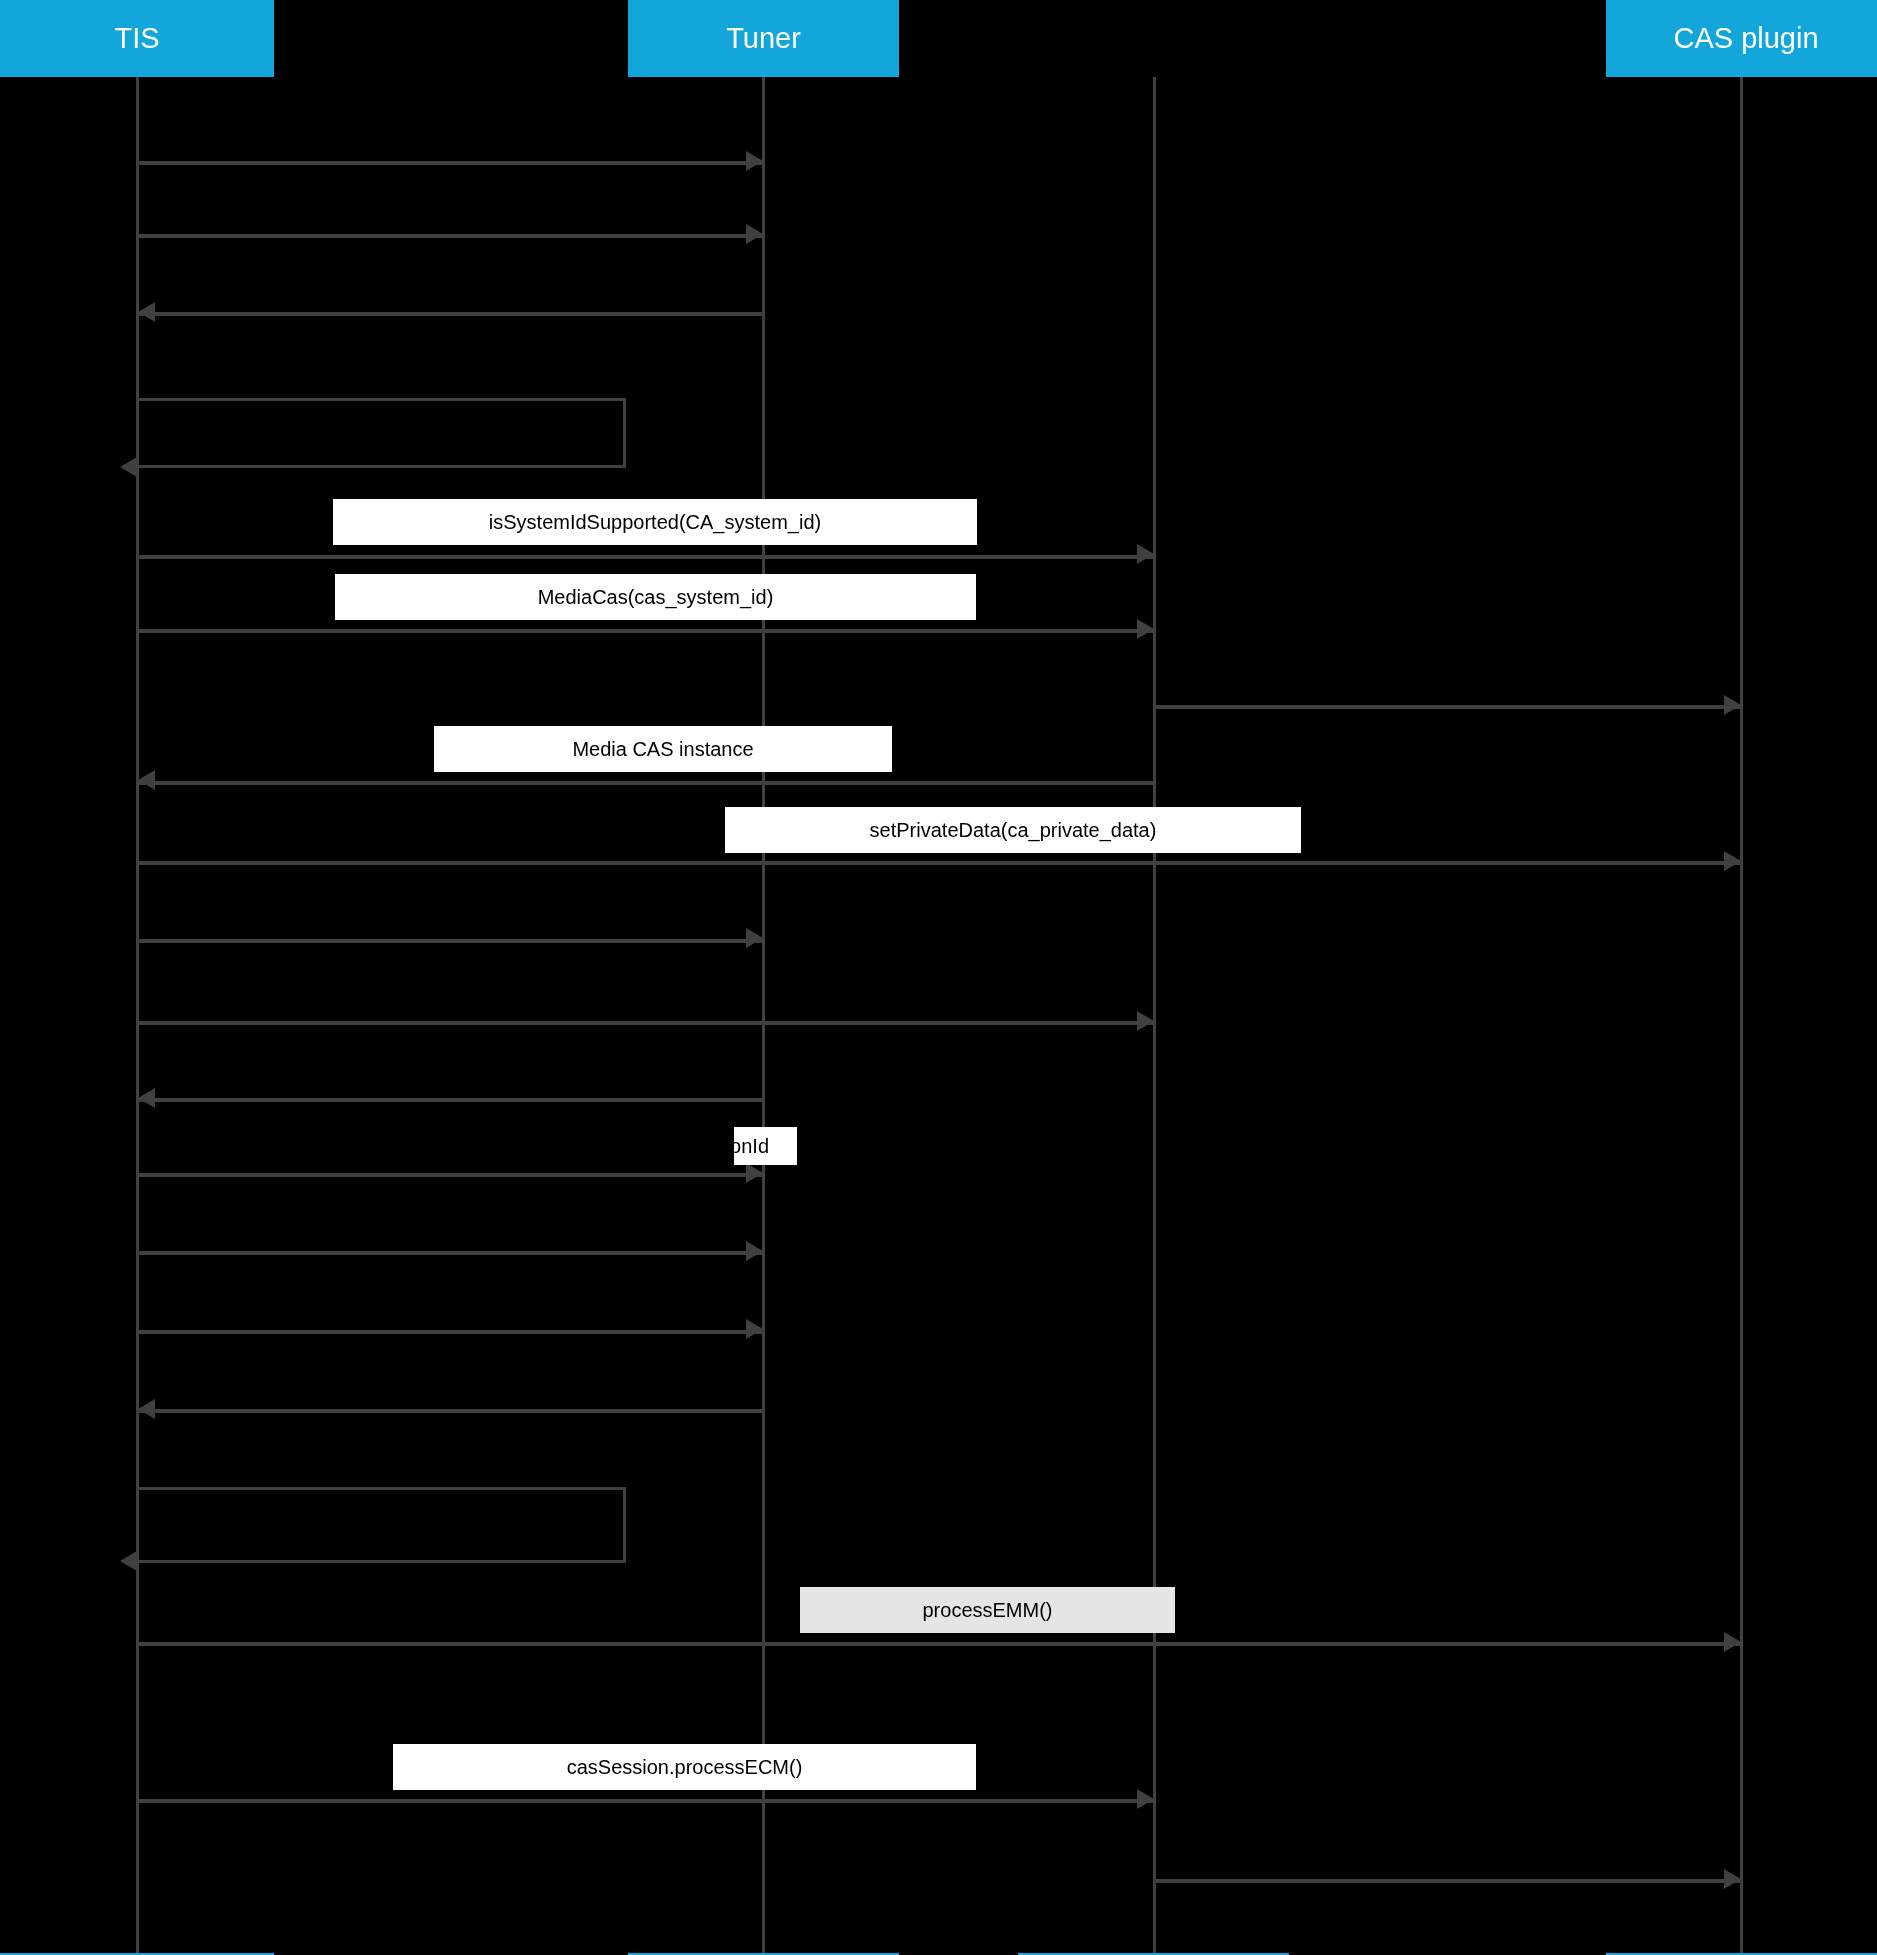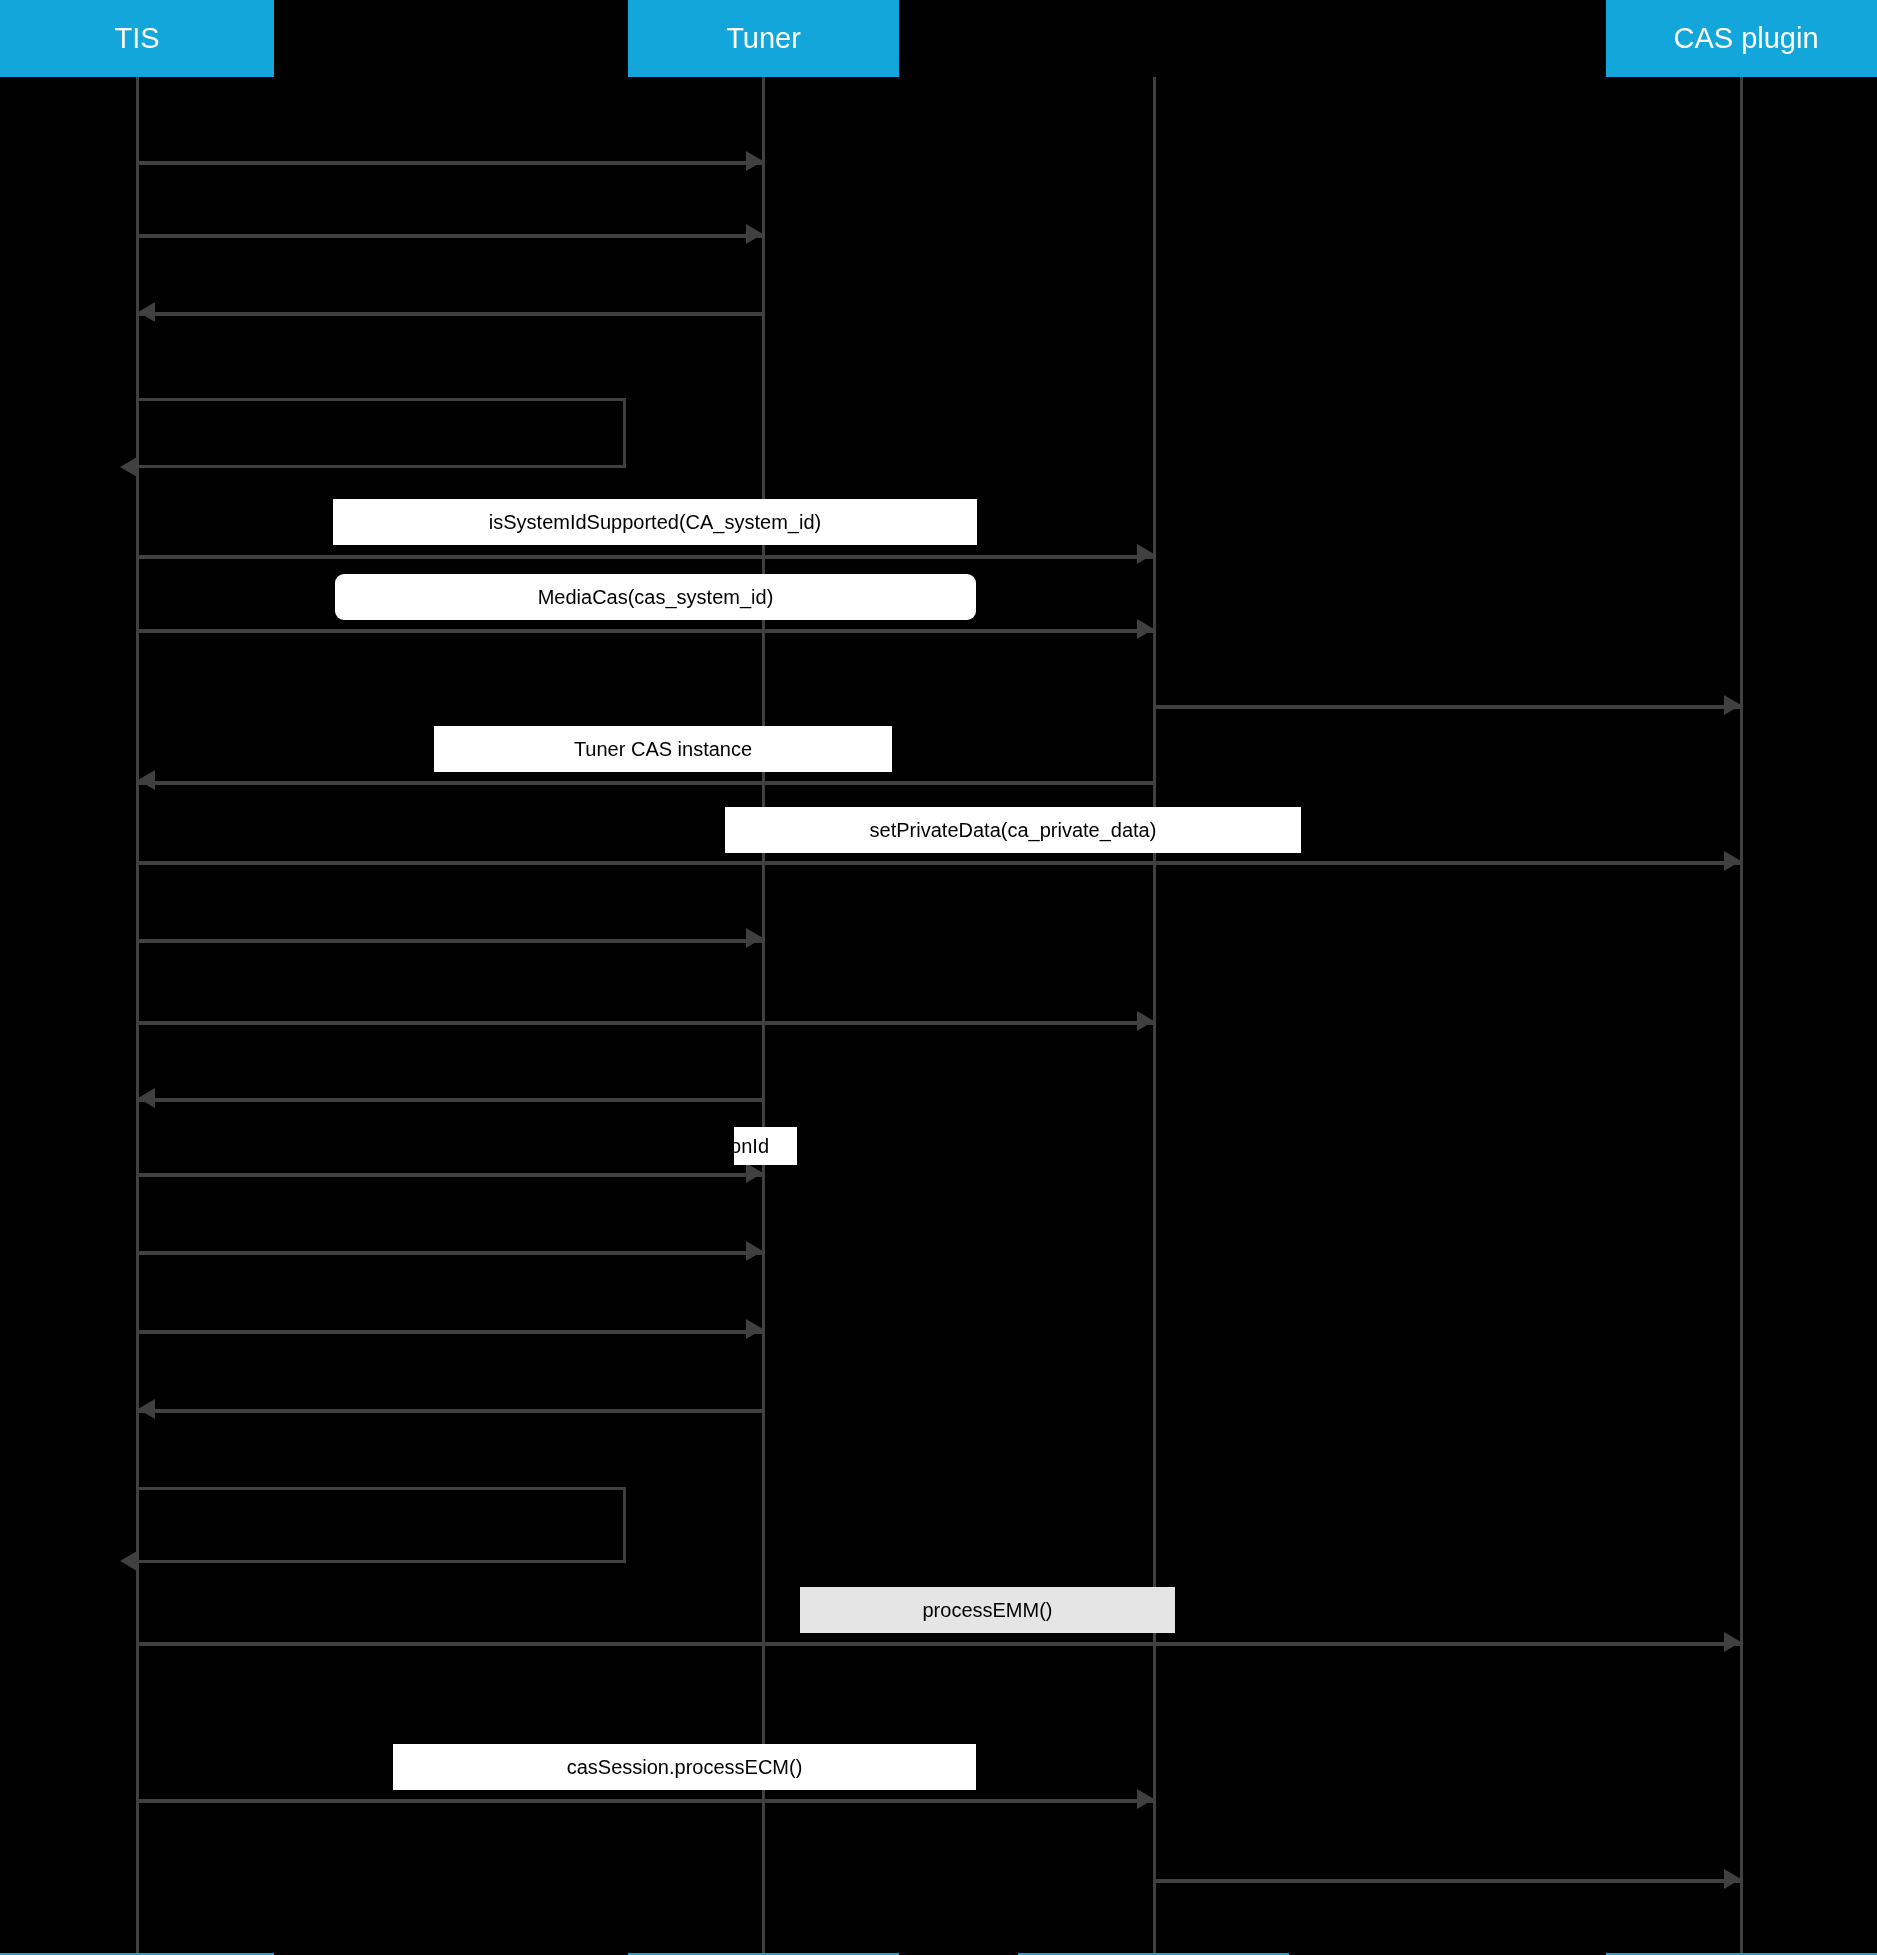--- a/index.html
+++ b/index.html
@@ -104,29 +104,29 @@
     <div class="arrowhead arrow-right" style="top: 224px; left: 746px; border-left-color: rgb(64, 64, 64);"></div>
     <div class="msg-line" style="left: 138px; top: 312px; width: 625px; background: rgb(64, 64, 64);"></div>
     <div class="arrowhead arrow-left" style="top: 302px; left: 138px; border-right-color: rgb(64, 64, 64);"></div>
     <div class="msg-line" style="left: 138px; top: 555px; width: 1016px; background: rgb(64, 64, 64);"></div>
     <div class="arrowhead arrow-right" style="top: 544px; left: 1137px; border-left-color: rgb(64, 64, 64);"></div>
     <div class="msg-label" style="left: 333px; top: 499px; width: 644px; height: 46px; background: rgb(255, 255, 255); color: rgb(0, 0, 0);">
       <span>isSystemIdSupported(CA_system_id)</span>
     </div>
     <div class="msg-line" style="left: 138px; top: 629px; width: 1016px; background: rgb(64, 64, 64);"></div>
     <div class="arrowhead arrow-right" style="top: 619px; left: 1137px; border-left-color: rgb(64, 64, 64);"></div>
-    <div class="msg-label" style="left: 335px; top: 574px; width: 641px; height: 46px; background: rgb(255, 255, 255); color: rgb(0, 0, 0); border-radius: 9px;">
+    <div class="msg-label" style="left: 335px; top: 574px; width: 641px; height: 46px; background: rgb(255, 255, 255); color: rgb(0, 0, 0);">
       <span>MediaCas(cas_system_id)</span>
     </div>
     <div class="msg-line" style="left: 1154px; top: 705px; width: 587px; background: rgb(64, 64, 64);"></div>
     <div class="arrowhead arrow-right" style="top: 695px; left: 1724px; border-left-color: rgb(64, 64, 64);"></div>
     <div class="msg-line" style="left: 138px; top: 781px; width: 1016px; background: rgb(64, 64, 64);"></div>
     <div class="arrowhead arrow-left" style="top: 770px; left: 138px; border-right-color: rgb(64, 64, 64);"></div>
     <div class="msg-label" style="left: 434px; top: 726px; width: 458px; height: 46px; background: rgb(255, 255, 255); color: rgb(0, 0, 0);">
-      <span>Tuner CAS instance</span>
+      <span>Media CAS instance</span>
     </div>
     <div class="msg-line" style="left: 138px; top: 861px; width: 1604px; background: rgb(64, 64, 64);"></div>
     <div class="arrowhead arrow-right" style="top: 851px; left: 1724px; border-left-color: rgb(64, 64, 64);"></div>
     <div class="msg-label" style="left: 725px; top: 807px; width: 576px; height: 46px; background: rgb(255, 255, 255); color: rgb(0, 0, 0);">
       <span>setPrivateData(ca_private_data)</span>
     </div>
     <div class="msg-line" style="left: 138px; top: 939px; width: 625px; background: rgb(64, 64, 64);"></div>
     <div class="arrowhead arrow-right" style="top: 928px; left: 746px; border-left-color: rgb(64, 64, 64);"></div>
     <div class="msg-line" style="left: 138px; top: 1021px; width: 1016px; background: rgb(64, 64, 64);"></div>
     <div class="arrowhead arrow-right" style="top: 1011px; left: 1137px; border-left-color: rgb(64, 64, 64);"></div>

